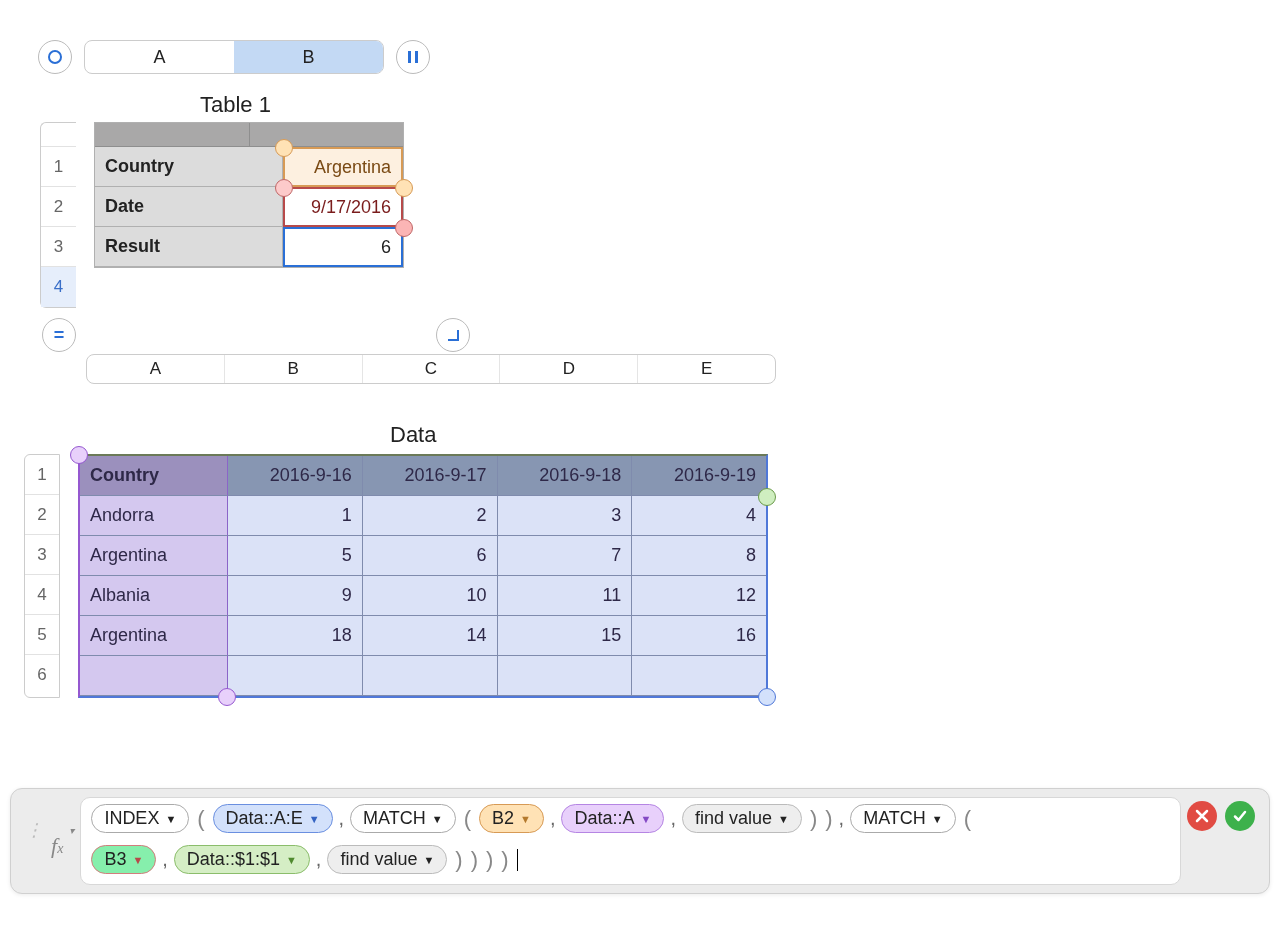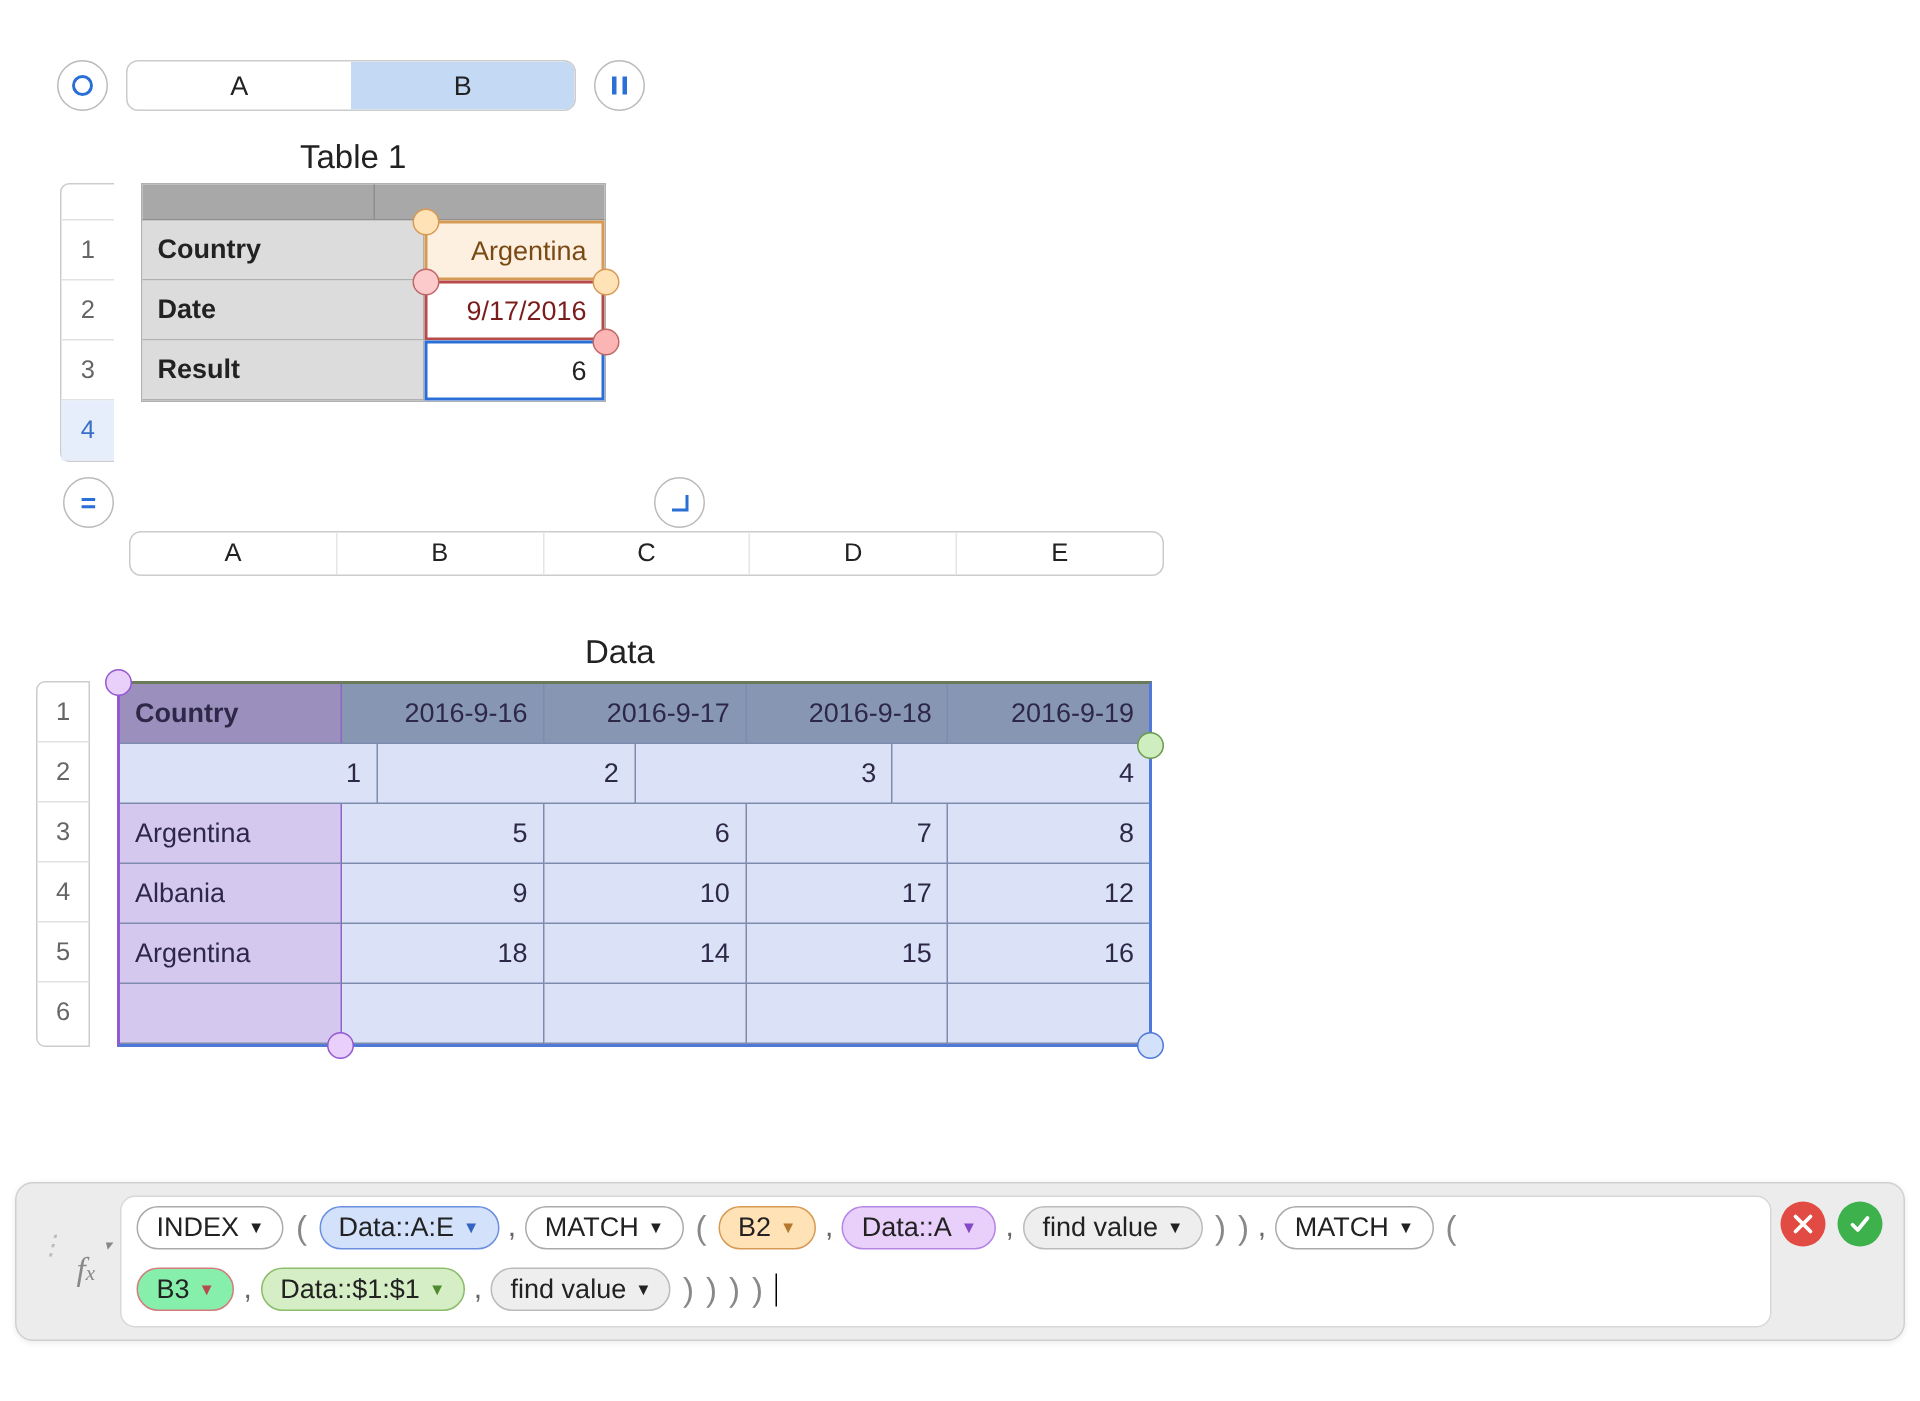--- a/index.html
+++ b/index.html
@@ -319,37 +319,38 @@
   </div>
   <div class="data-grid">
     <div class="row header">
       <div class="dc dc0">Country</div>
       <div class="dc dcn">2016-9-16</div>
       <div class="dc dcn">2016-9-17</div>
       <div class="dc dcn">2016-9-18</div>
       <div class="dc dcn">2016-9-19</div>
     </div>
     <div class="row body">
+      <div class="dc dc0">Andorra</div>
       <div class="dc dcn">1</div>
       <div class="dc dcn">2</div>
       <div class="dc dcn">3</div>
       <div class="dc dcn">4</div>
     </div>
     <div class="row body">
       <div class="dc dc0">Argentina</div>
       <div class="dc dcn">5</div>
       <div class="dc dcn">6</div>
       <div class="dc dcn">7</div>
       <div class="dc dcn">8</div>
     </div>
     <div class="row body">
       <div class="dc dc0">Albania</div>
       <div class="dc dcn">9</div>
       <div class="dc dcn">10</div>
-      <div class="dc dcn">17</div>
+      <div class="dc dcn">11</div>
       <div class="dc dcn">12</div>
     </div>
     <div class="row body">
       <div class="dc dc0">Argentina</div>
       <div class="dc dcn">18</div>
       <div class="dc dcn">14</div>
       <div class="dc dcn">15</div>
       <div class="dc dcn">16</div>
     </div>
     <div class="row body">

